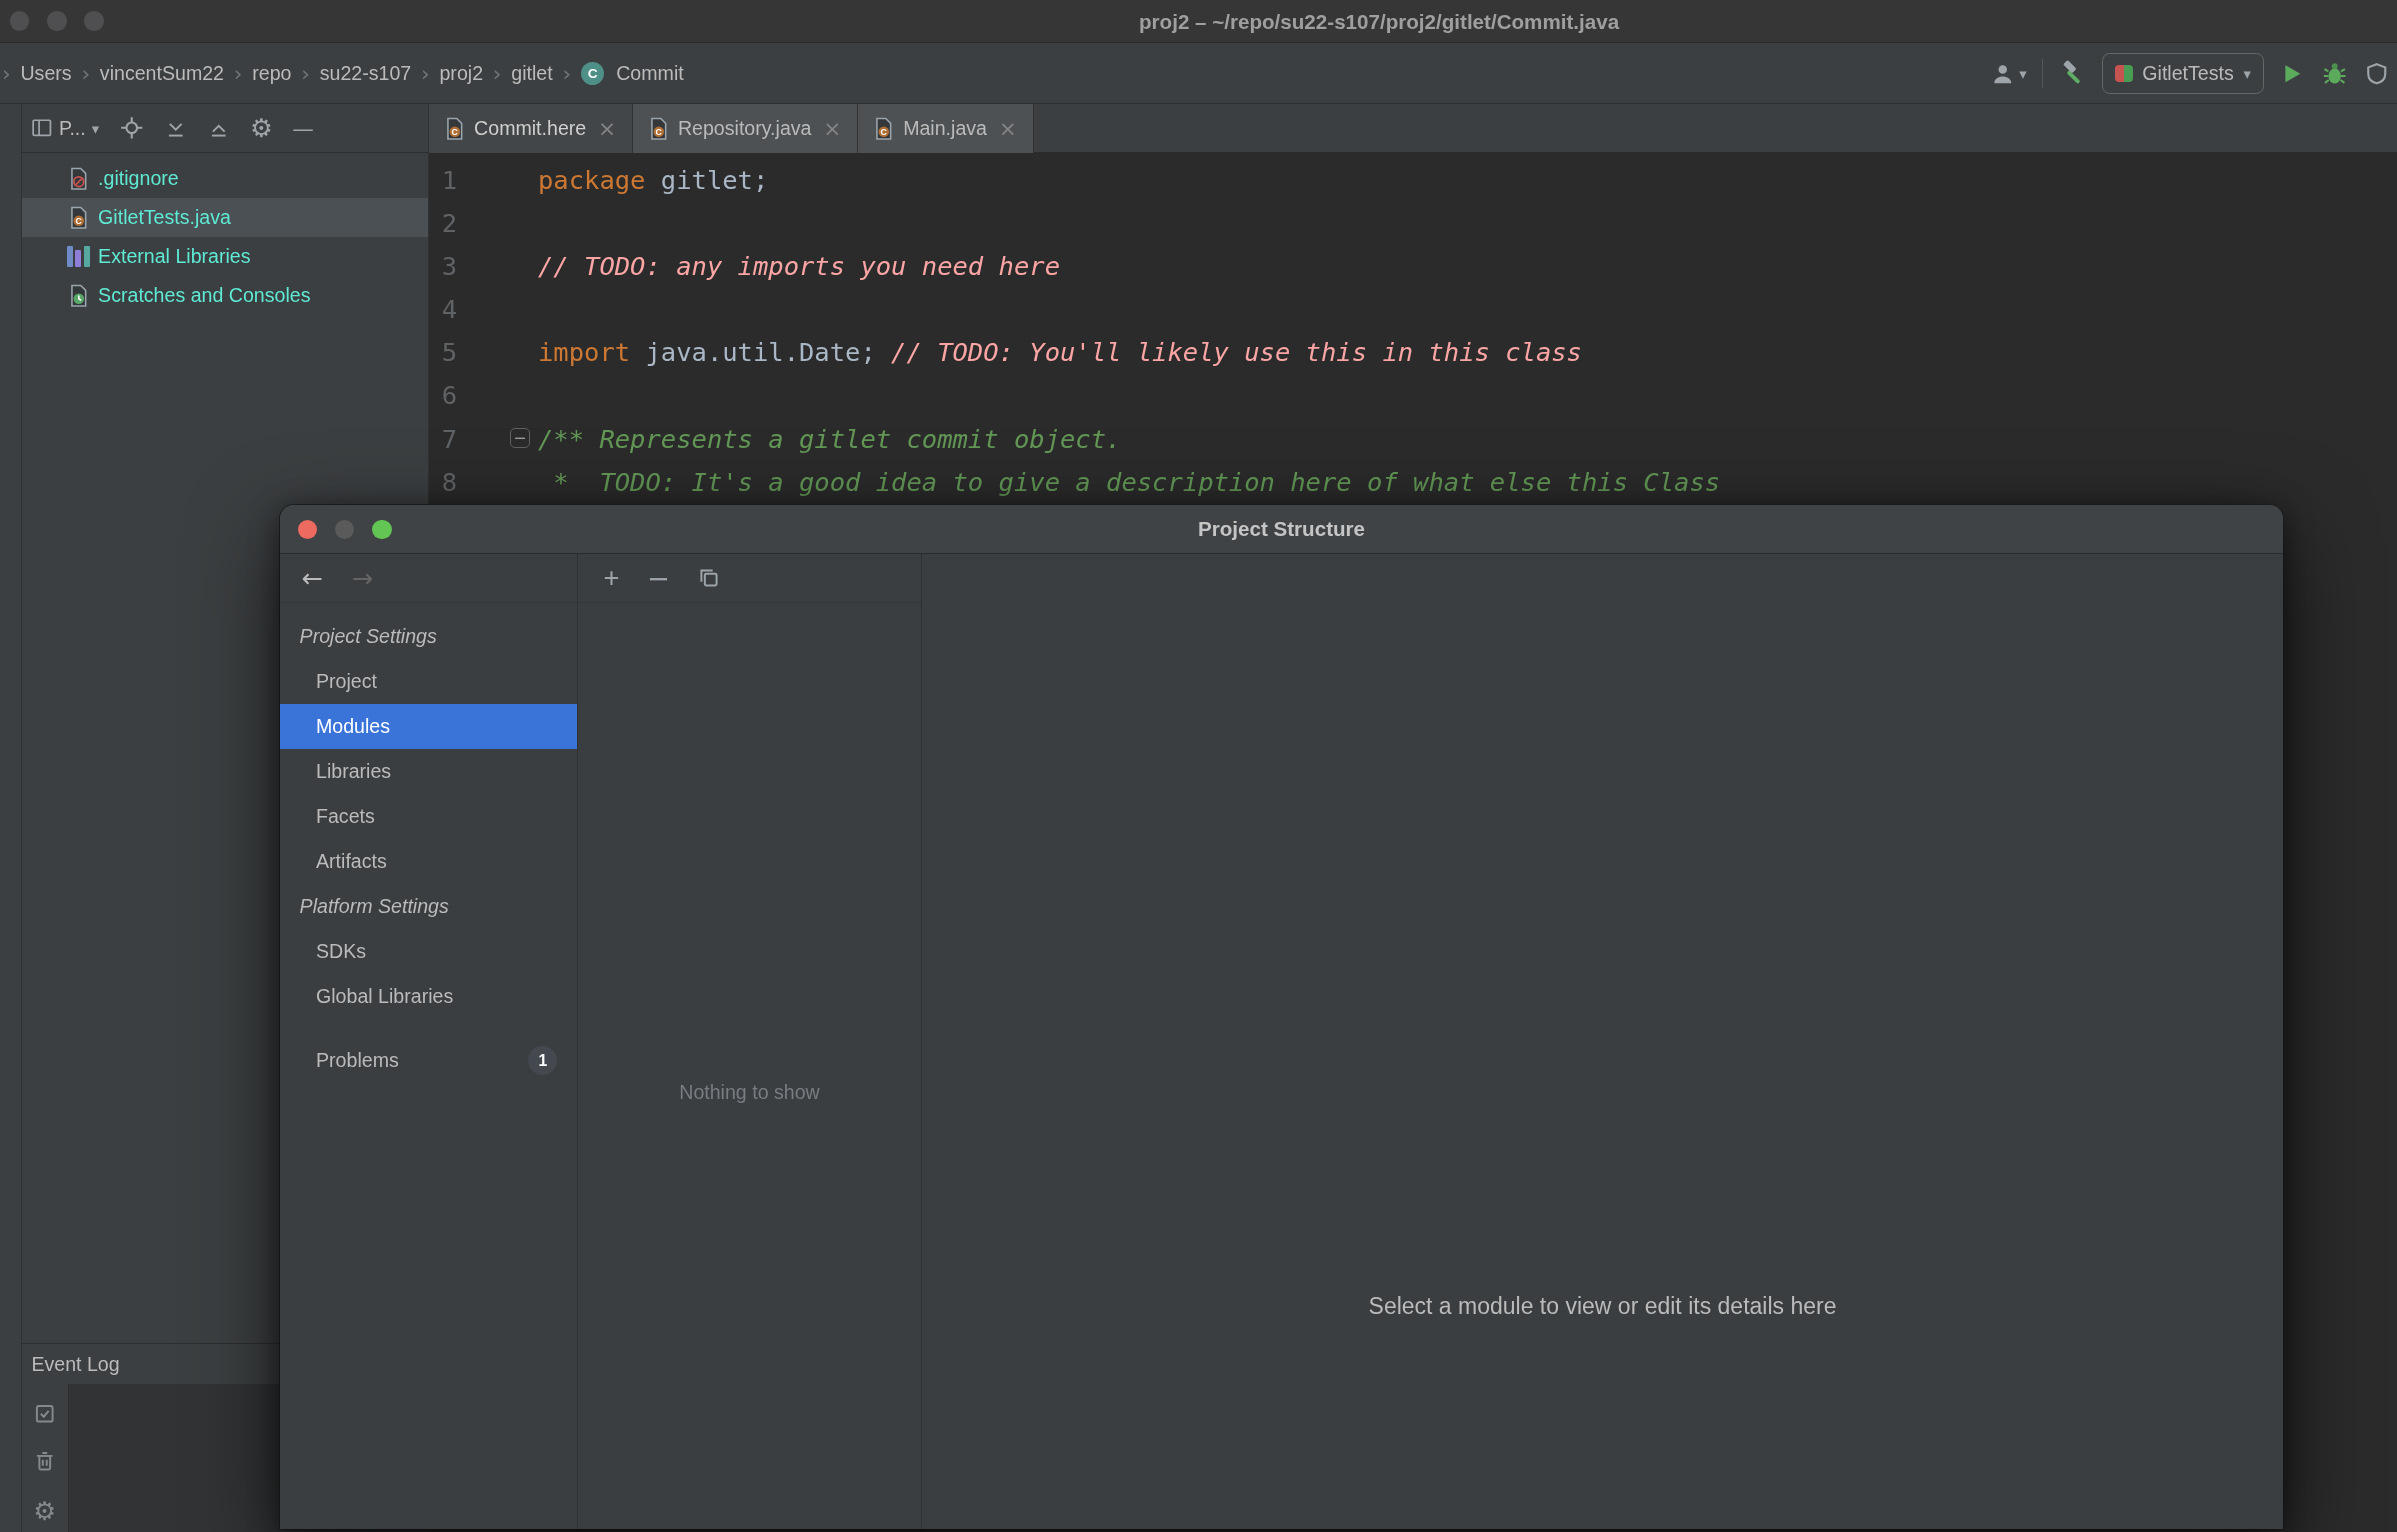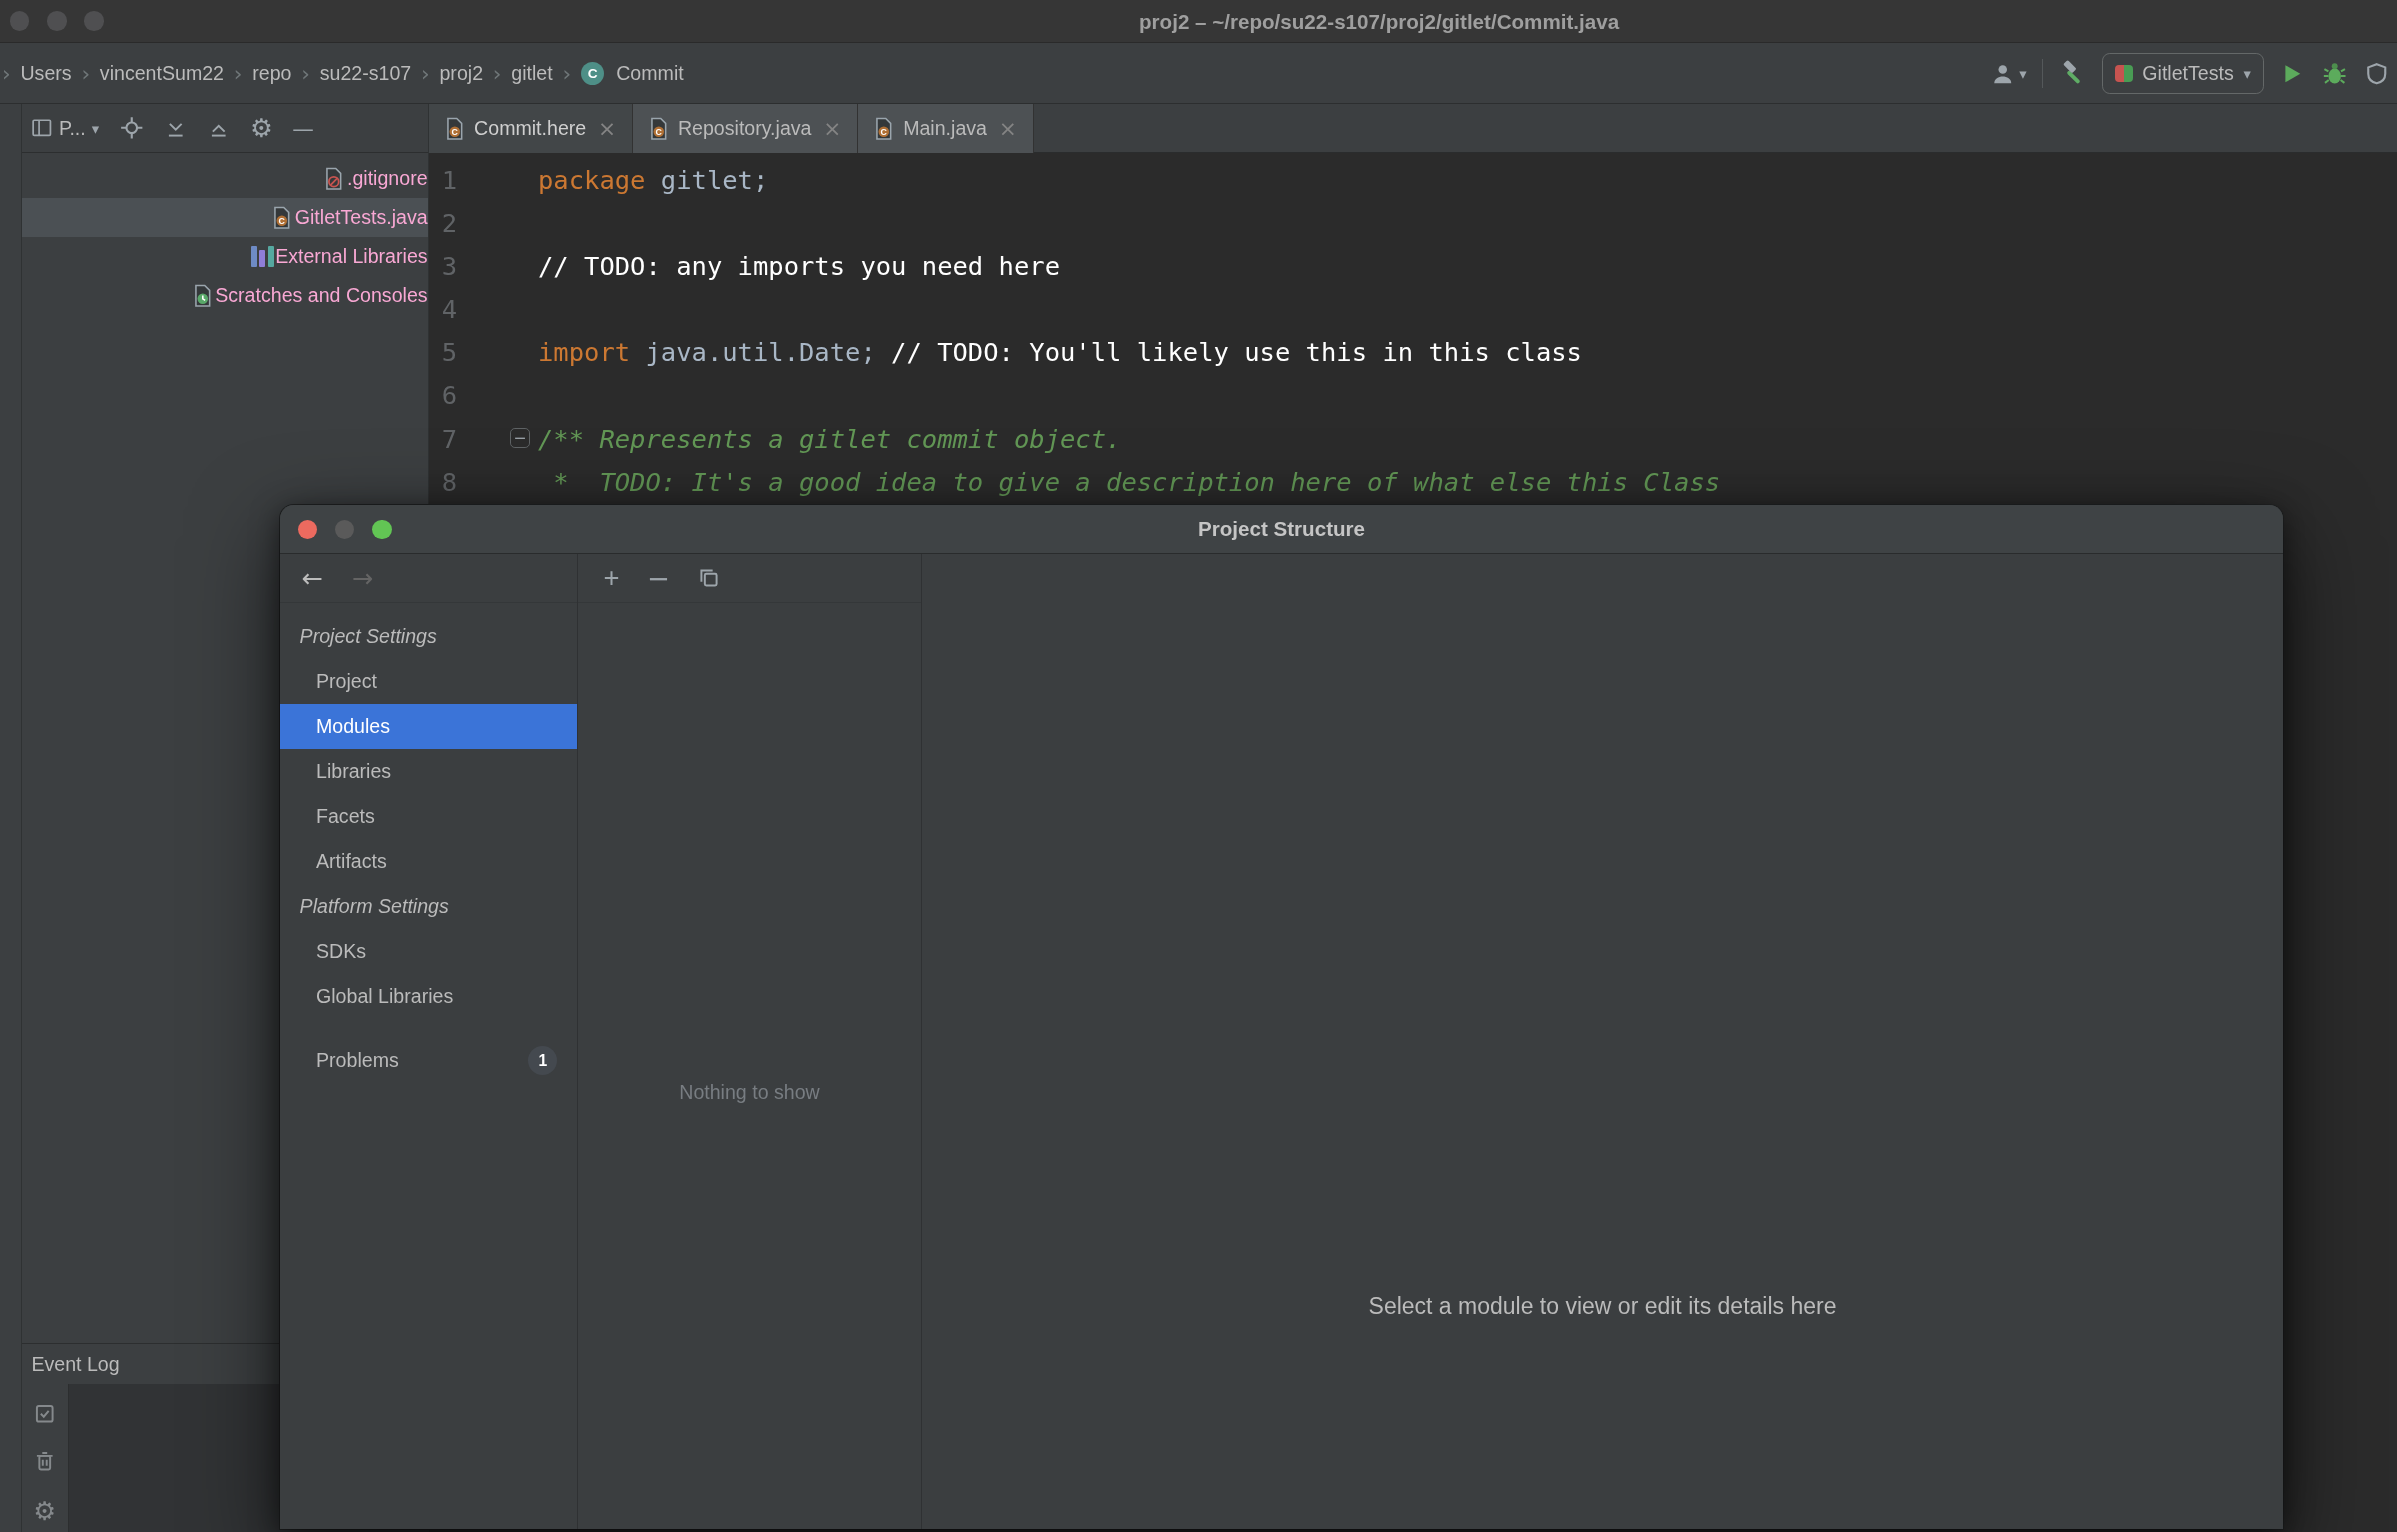--- a/index.html
+++ b/index.html
@@ -26,38 +26,38 @@
   .junit-ic i { flex:1; } .junit-ic .jl { background:#c75450; } .junit-ic .jr { background:#499c54; }
   .dd { color:#9da5ab; font-size:14.7px; }
 
   
   .stripe { position:absolute; left:0; top:104px; width:21.6px; height:1429px; background:#3c3f41; border-right:1px solid #2f3233; }
   .panel { position:absolute; left:21.6px; top:104px; width:407px; height:1429px; background:#3c3f41; border-right:1px solid #2f3233; }
   .panel-head { height:49px; display:flex; align-items:center; gap:19.6px; padding-left:9.8px; border-bottom:1px solid #2c2e2f; color:#bbbbbb; }
   .panel-title { display:flex; align-items:center; gap:5.9px; font-size:19.6px; }
   .ph-ic { color:#9da5ab; display:flex; align-items:center; }
   .tree { padding-top:5.9px; }
-  .tree-row { height:39px; display:flex; align-items:center; gap:1px; padding-left:45px; font-size:19.6px; color:#f9a8d4; white-space:nowrap;justify-content:flex-end; }
+  .tree-row { height:39px; display:flex; align-items:center; gap:8px; padding-left:45px; font-size:19.6px; color:#5eead4; white-space:nowrap; }
   .tree-row.sel { background:#4b5054; }
   .fic { width:23.5px; height:23.5px; position:relative; flex:0 0 auto; display:flex; align-items:center; justify-content:center; }
   .lib-bars { display:flex; gap:2.9px; height:21.6px; align-items:flex-end; }
   .lib-bars i { width:5.9px; height:21.6px; border-radius:1px; }
 
   
   .editor-bg { position:absolute; left:429px; top:153px; width:1968px; height:1380px; background:#2b2b2b; }
   .tabstrip { position:absolute; left:429px; top:104px; width:1968px; height:49px; background:#3c3f41; border-bottom:1px solid #2a2c2d; display:flex; }
   .tab { height:49px; display:flex; align-items:center; gap:9.8px; padding:0 15.7px; border-right:1px solid #323232; font-size:19.6px; color:#bbbbbb; background:#4d5154; }
   .tab.active { background:#424648; color:#cfcfcf; }
   .tab-close { color:#848484; font-size:21.6px; line-height:1; margin-left:2px; }
   .java-ic { position:relative; width:19.6px; height:23.5px; flex:0 0 auto; }
   .gutter-num { position:absolute; left:428px; width:29px; height:43px; line-height:43px; text-align:right; color:#606366; font-family:"DejaVu Sans Mono", monospace; font-size:25.5px; }
   .code-line { position:absolute; left:538px; height:43px; line-height:43px; font-family:"DejaVu Sans Mono", monospace; font-size:25.5px; white-space:pre; color:#a9b7c6; }
   .kw { color:#cc7832; }
   .pl { color:#a9b7c6; }
-  .cm { color:#ffffff; }
+  .cm { color:#fca5a5; font-style:italic; }
   .doc { color:#629755; font-style:italic; }
   .fold-box { position:absolute; left:510px; top:428px; width:19.6px; height:19.6px; border:1px solid #5f6365; border-radius:4.9px; color:#9da5ab; font-size:15.7px; display:flex; align-items:center; justify-content:center; background:#2b2b2b; }
 
   
   .evlog-head { position:absolute; left:21.6px; top:1343px; width:407px; height:41px; background:#3c3f41; border-top:1px solid #2c2e2f; display:flex; align-items:center; padding-left:9.8px; color:#bbbbbb; font-size:19.6px; }
   .evlog-body { position:absolute; left:21.6px; top:1384px; width:407px; height:149px; background:#313335; overflow:hidden; }
   .evlog-tools { position:absolute; left:0; top:0; width:47px; height:149px; background:#3c3f41; border-right:1px solid #2c2e2f; display:flex; flex-direction:column; align-items:center; padding-top:17.6px; gap:23.5px; color:#85898c; overflow:hidden; }
 
   
   .dialog { position:absolute; left:280px; top:505px; width:2003px; height:1024px; background:#3b3e40; border-radius:13.7px 13.7px 0 0; overflow:hidden; z-index:50;

